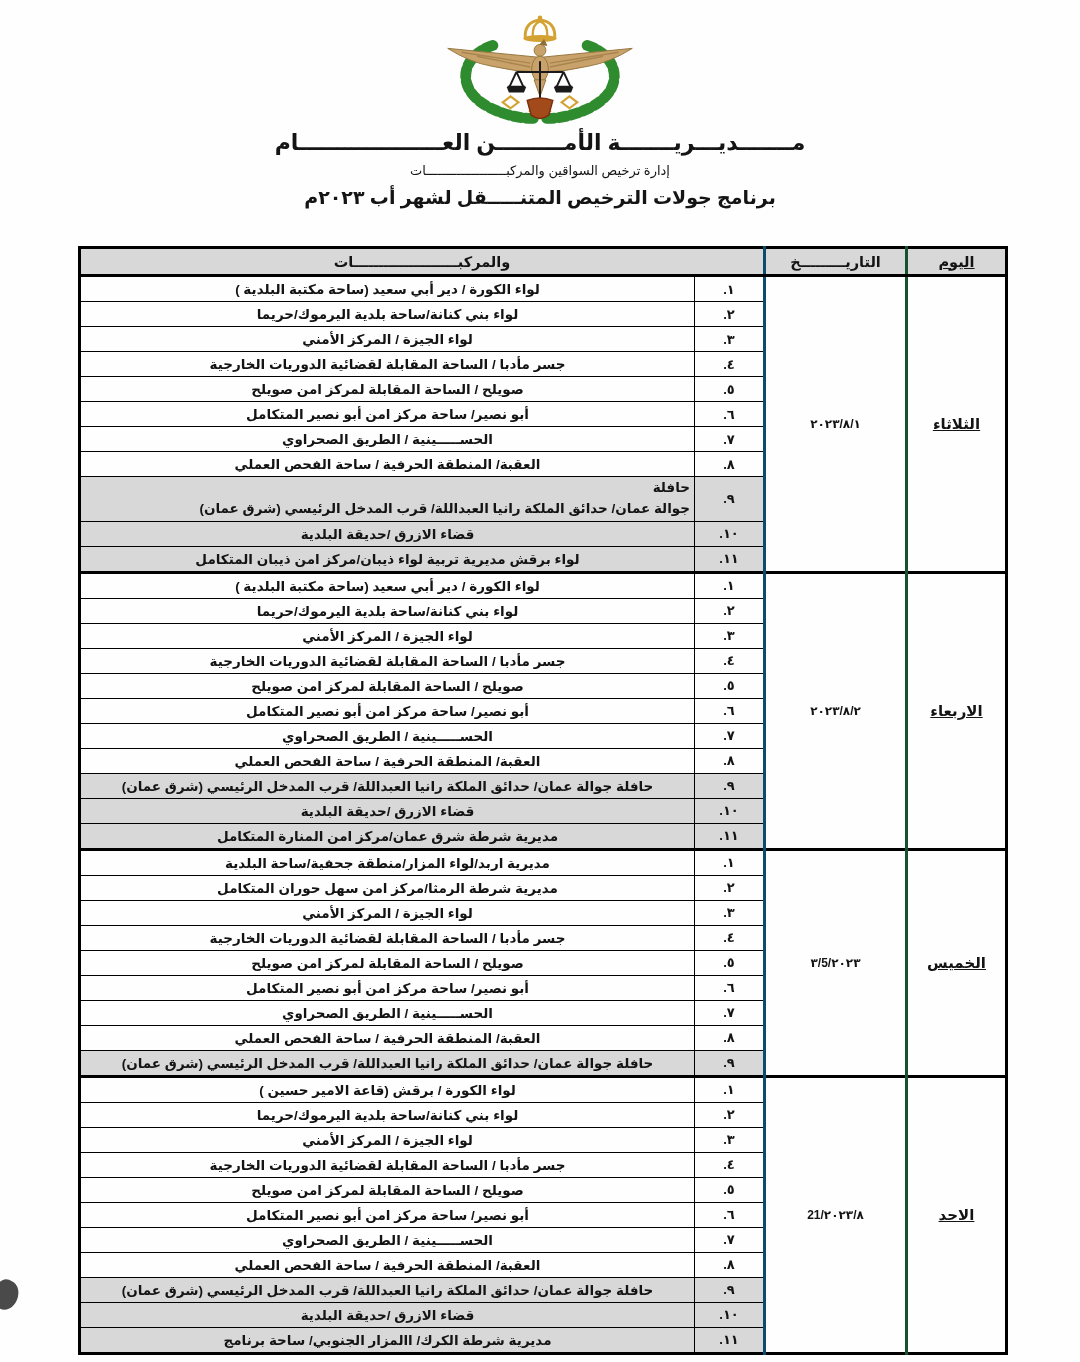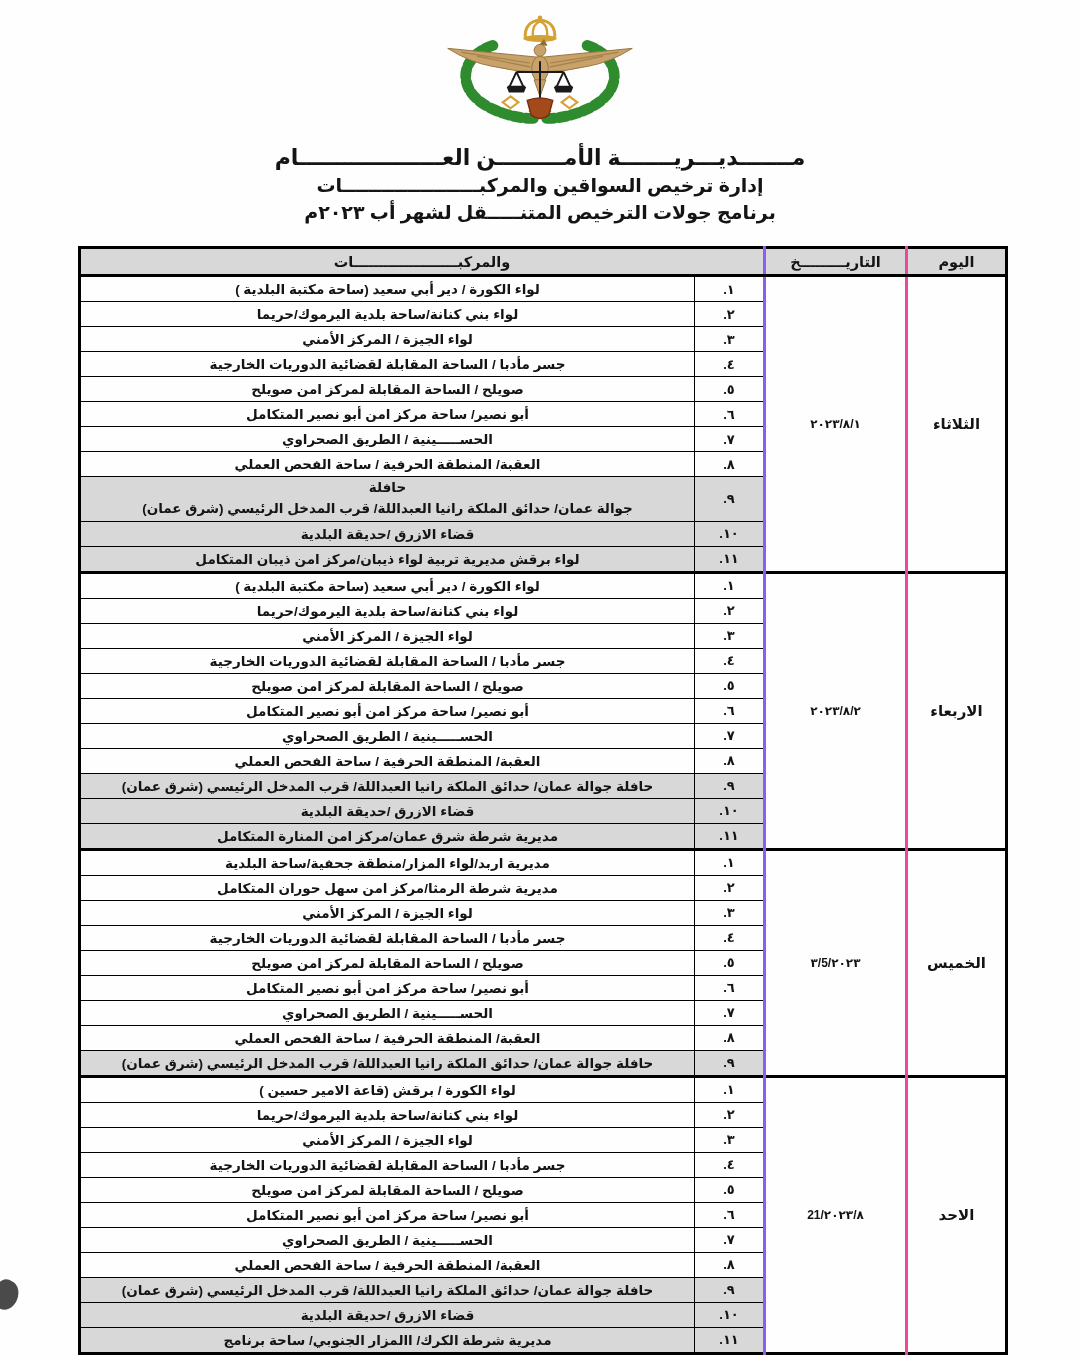--- a/index.html
+++ b/index.html
@@ -9,22 +9,22 @@
     font-family:"Liberation Sans","DejaVu Sans",sans-serif;
     color:#141414;
     position:relative;
     overflow:hidden;
   }
   .doc{position:relative;width:1080px;height:1362px;background:#fefefe;}
 
   
   .doc-header{text-align:center;padding-top:12px;direction:rtl;}
   .emblem{display:block;margin:0 auto;}
-  .org-line1{font-size:22px;font-weight:bold;line-height:30px;margin-top:19px;letter-spacing:.5px;text-align:center;}
-  .org-line2{font-size:19px;font-weight:bold;line-height:26px;}
+  .org-line1{font-size:22px;font-weight:bold;line-height:30px;margin-top:4px;letter-spacing:.5px;text-align:center;}
+  .org-line2{font-size:13px;font-weight:normal;line-height:26px;}
   .org-line3{font-size:19px;font-weight:bold;line-height:28px;}
 
   
   table.schedule{
     border-collapse:collapse;
     table-layout:fixed;
     direction:rtl;
     margin:14px 0 0 0;
     position:absolute;
     left:78px;top:232px;
@@ -39,29 +39,29 @@
     padding:1px 4px;
     overflow:hidden;
   }
   .schedule th{
     background:#d8d8d8;
     font-size:14.5px;
     height:23px;
     border-bottom:3px solid #000;
   }
   .schedule td{height:22px;font-size:13.5px;}
-  th.h-date,td.date-cell{border-left:3px solid #8b5cf6;margin-top:16px;}
-  th.h-day,td.day-cell{border-left:3px solid #ec4899;}
+  th.h-date,td.date-cell{border-left:3px solid #0c4a6e;margin-top:16px;}
+  th.h-day,td.day-cell{border-left:3px solid #14532d;text-decoration:underline;}
   tr.block-start td{border-top:3px solid #000;}
   td.shaded{background:#d8d8d8;}
   td.num-cell{font-size:13px;}
   td.region-cell{font-size:13.5px;}
   td.date-cell{font-size:12px;letter-spacing:3px;}
   td.day-cell{font-size:15px;}
-  td.region-cell div{line-height:1.55;}
+  td.region-cell div{line-height:1.55;text-align:right;}
 
   
   .artifact{
     position:absolute;left:-6px;top:1280px;width:24px;height:30px;
     background:#2a2a2a;border-radius:40% 60% 55% 45%;
     transform:rotate(25deg);
     opacity:.85;
   }
 </style>
 </head>

